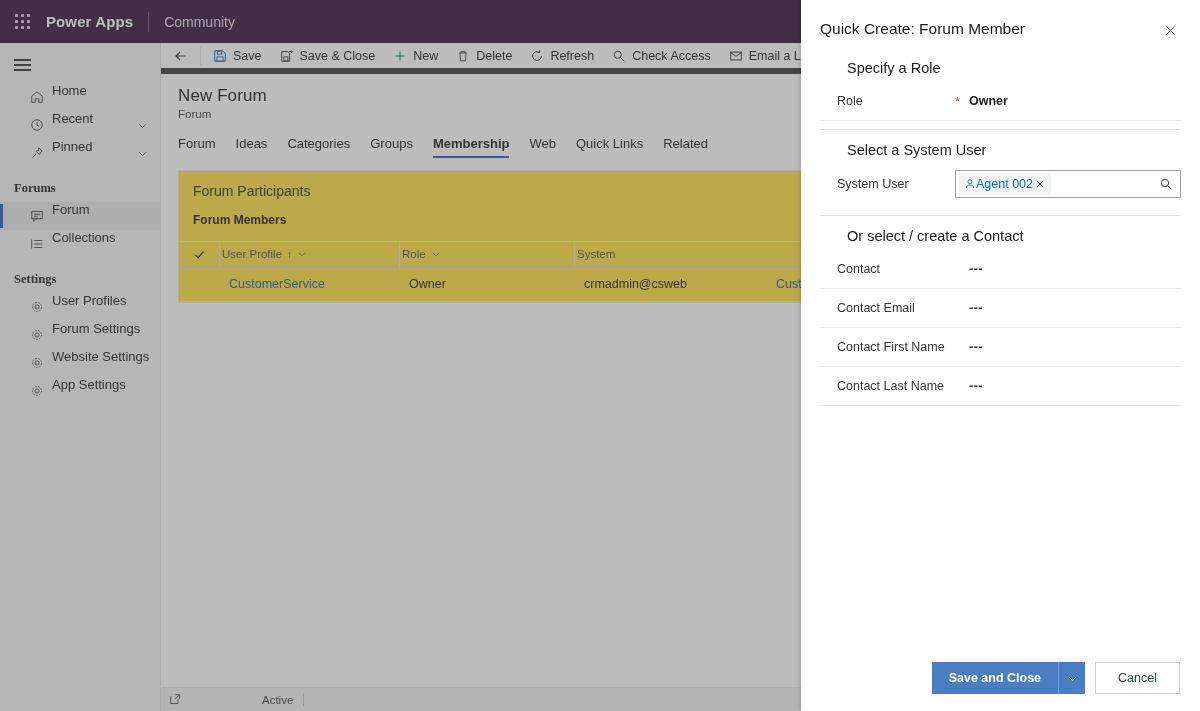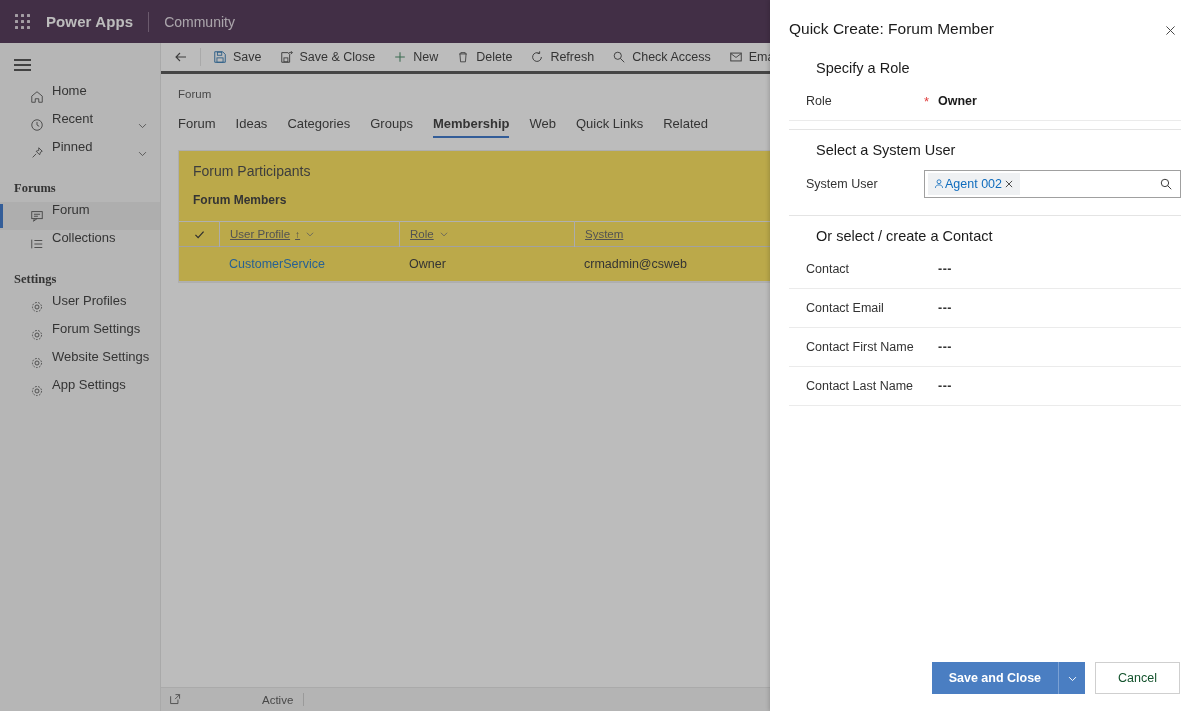--- a/index.html
+++ b/index.html
@@ -66,21 +66,21 @@
     padding: 14px 0 6px 14px;
     font-family: Liberation Serif, serif;
   }
 
   
   .main {
     position: absolute; top: 43px; left: 161px; width: 1039px; height: 668px;
     background: #ffffff; overflow: hidden;
   }
   .cmdbar {
-    height: 31px; border-bottom: 3px solid #404040; display: flex; align-items: center;
+    height: 31px; border-bottom: 6px solid #404040; display: flex; align-items: center;
     padding-left: 4px; background: #fff;
   }
   .cmd-back {
     width: 32px; height: 30px; display: flex; align-items: center; justify-content: center;
     color: #333; cursor: pointer; font-size: 15px;
   }
   .cmd-divider { width: 1px; height: 18px; background: #e0e0e0; margin: 0 3px; }
   .cmd-btn {
     display: flex; align-items: center; gap: 6px; height: 30px; padding: 0 9px;
     font-size: 12.5px; color: #242424; cursor: pointer; white-space: nowrap;
@@ -112,22 +112,22 @@
   .card-title { font-size: 14px; color: #333; padding: 0 0 0 14px; }
   .grid-label { font-size: 12px; font-weight: bold; color: #242424; padding: 14px 0 0 14px; }
 
   .grid { margin-top: 14px; }
   .grid-head {
     display: flex; align-items: center; height: 26px; border-top: 1px solid #ececec;
     border-bottom: 1px solid #d4d4d4; font-size: 11.5px; color: #555;
   }
   .gh-check { width: 40px; display: flex; align-items: center; justify-content: center; color: #1b1b1b; }
   .gh-cell {
-    display: flex; align-items: center; gap: 5px; height: 26px; padding-left: 10px;
-    border-left: 1px solid #e6e6e6; cursor: pointer; text-decoration: underline;
+    display: flex; align-items: center; gap: 5px; height: 26px; padding-left: 2px;
+    border-left: 1px solid #e6e6e6; cursor: pointer;
   }
   .gh-cell .sortarrow { font-size: 10px; color: #444; }
   .gh-cell .cdrop { color: #666; display: flex; align-items: center; }
   .grid-row {
     display: flex; align-items: center; height: 35px; border-bottom: 1px solid #ececec;
     font-size: 12.5px; color: #242424;
   }
   .gr-check { width: 40px; }
   .gr-cell { padding-left: 10px; }
   .gr-cell.link { color: #0f6cbd; cursor: pointer; }
@@ -144,21 +144,21 @@
   .status-sep { width: 1px; height: 13px; background: #c8c8c8; }
 
   
   .dim {
     position: absolute; top: 0; left: 0; width: 801px; height: 711px;
     background: rgba(80,80,80,0.38); pointer-events: none;
   }
 
   
   .panel {
-    position: absolute; top: 0; right: 0; width: 430px; height: 711px;
+    position: absolute; top: 0; right: 0; width: 399px; height: 711px;
     background: #ffffff; box-shadow: -1px 0 4px rgba(0,0,0,.18);
     display: flex; flex-direction: column;
   }
   .panel-head {
     display: flex; align-items: flex-start; justify-content: space-between;
     padding: 20px 16px 0 19px;
   }
   .panel-title { font-size: 15.5px; color: #1b1b1b; }
   .panel-close {
     width: 28px; height: 28px; display: flex; align-items: center; justify-content: center;
@@ -431,20 +431,21 @@
         <span class="ci">
           <svg width="14" height="14" viewBox="0 0 16 16">
               <path d="M3 3h9l-5 5 5 5H3l5-5z" fill="none" stroke="#333" stroke-width="1.1"></path>
             </svg>
         </span>
         <span>Flow</span>
       </div>
     </div>
 
     <div class="record-head">
+      <div class="record-title">New Forum</div>
       <div class="record-sub">Forum</div>
     </div>
 
     <div class="tabs">
       <div class="tab">Forum</div>
       <div class="tab">Ideas</div>
       <div class="tab">Categories</div>
       <div class="tab">Groups</div>
       <div class="tab active">Membership</div>
       <div class="tab">Web</div>

